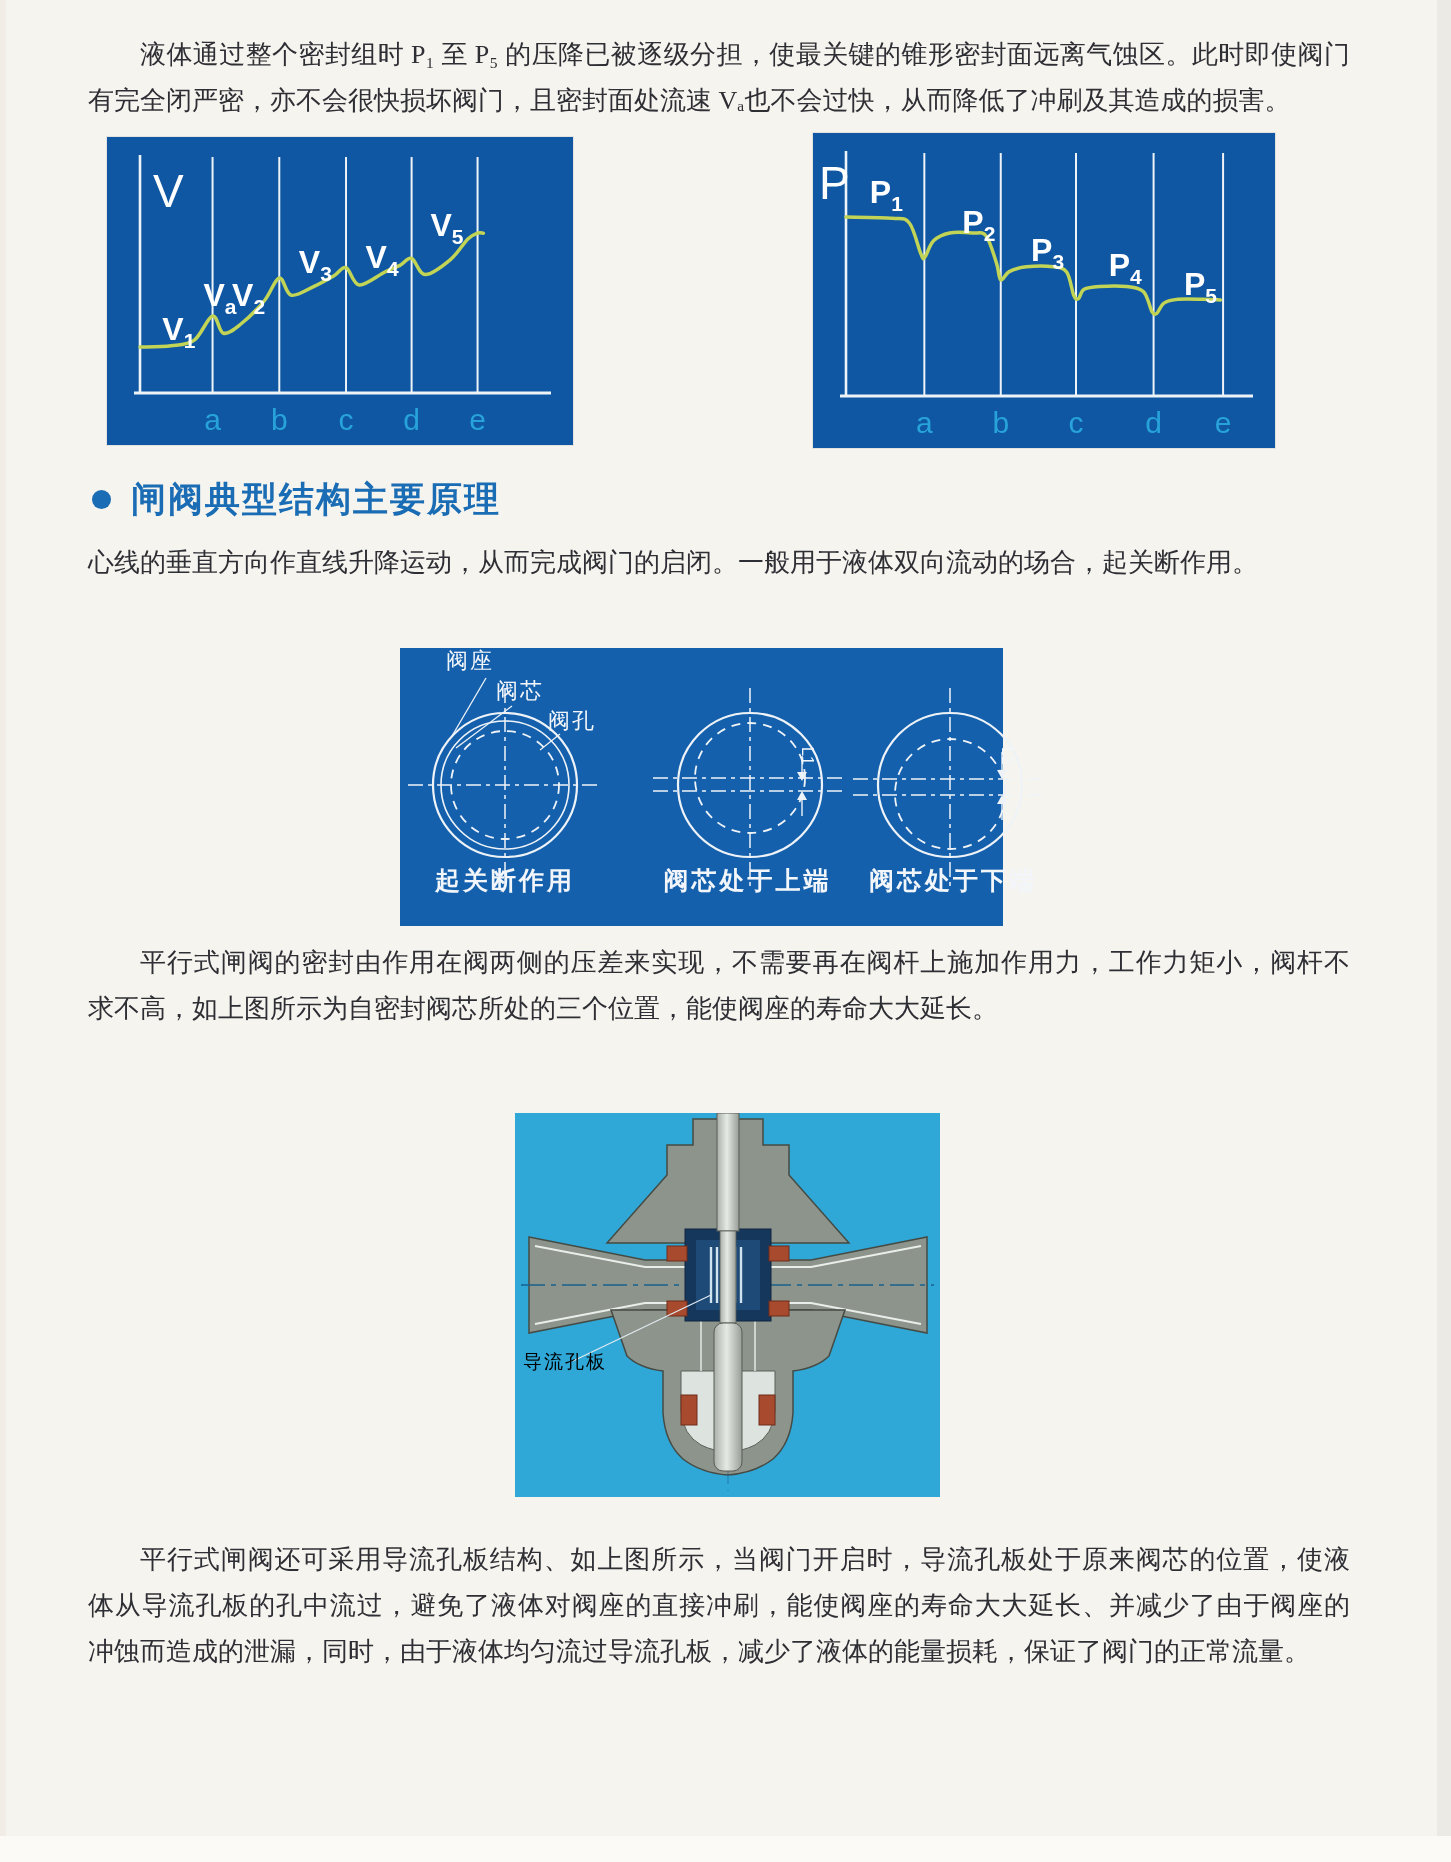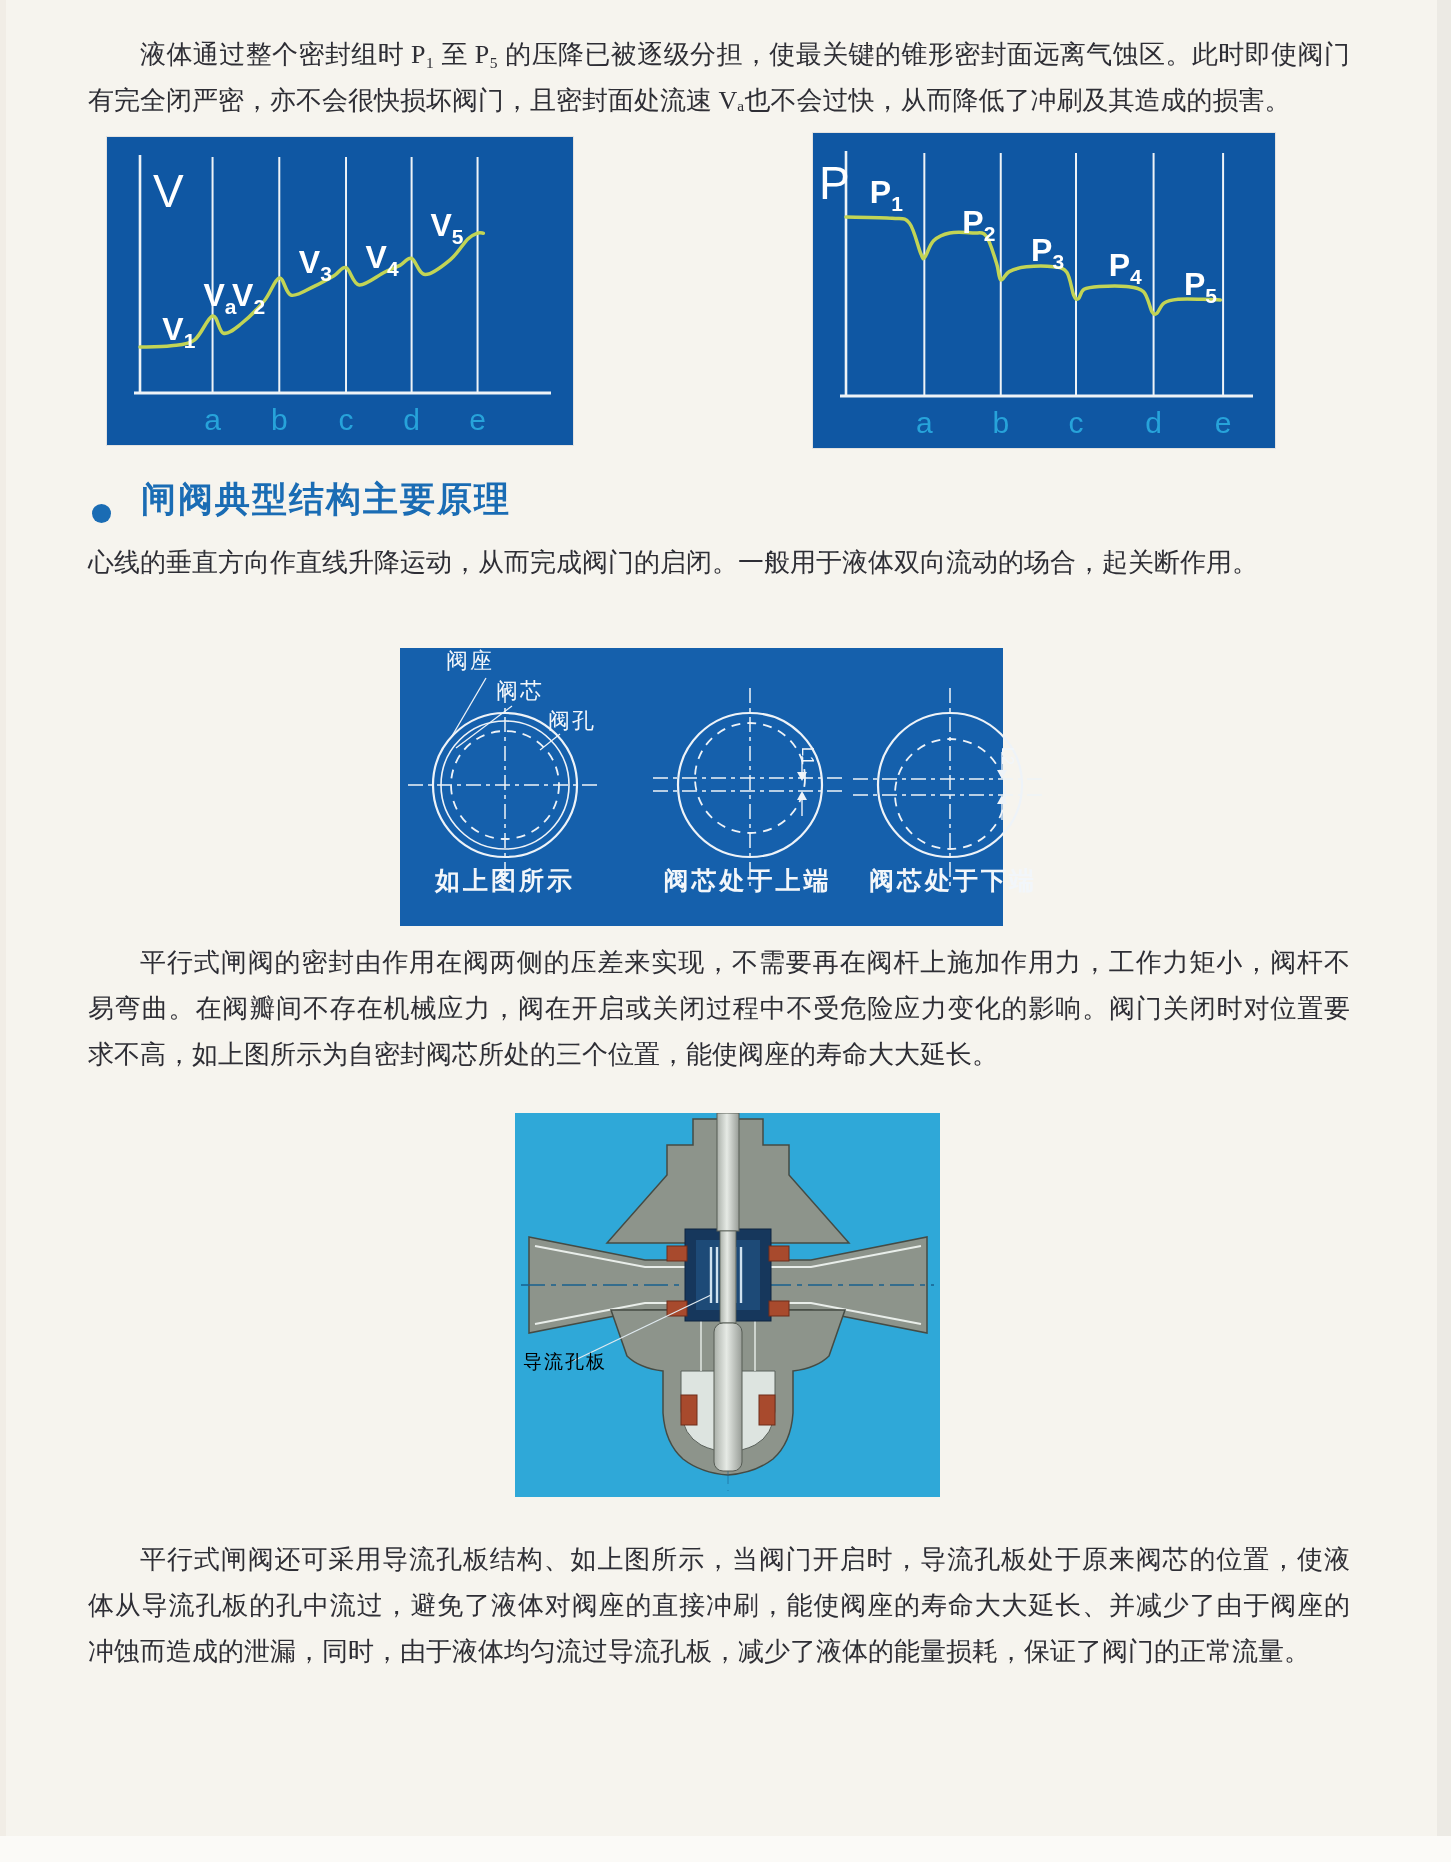--- a/index.html
+++ b/index.html
@@ -8,21 +8,21 @@
   .page{position:absolute;inset:0;}
   .edge-right{position:absolute;right:0;top:0;width:14px;height:100%;background:#eceae4;}
   .edge-left{position:absolute;left:0;top:0;width:6px;height:100%;background:#f1ede6;}
   .edge-bottom{position:absolute;left:0;bottom:0;width:100%;height:26px;background:#fbfaf7;}
 
   .para{position:absolute;left:88px;width:1262px;font-size:26px;}
   .para .line{line-height:46px;white-space:nowrap;}
   .para .line.indent{text-indent:52px;}
   .para .line.jfull{white-space:normal;text-align:justify;text-align-last:justify;height:46px;overflow:hidden;}
 
-  .heading{position:absolute;left:92px;top:476px;display:flex;align-items:flex-end;gap:30px;}
+  .heading{position:absolute;left:92px;top:476px;display:flex;align-items:center;gap:20px;}
   .heading .bullet{width:19px;height:19px;border-radius:50%;background:#1a6cb4;display:inline-block;}
   .heading .htext{font-family:"Liberation Sans",sans-serif;font-weight:bold;font-size:35px;
                   color:#1a6cb4;letter-spacing:2px;}
 
   .chart{position:absolute;box-shadow:0 0 0 1px rgba(120,130,150,.15);}
   .chart svg{display:block;}
 
   .diagram{position:absolute;left:400px;top:648px;width:603px;height:278px;background:#1560ac;}
   .diagram svg{position:absolute;left:0;top:0;}
   .co{position:absolute;color:#f2f6fa;font:22px/1 "Liberation Sans",sans-serif;letter-spacing:2px;}
@@ -140,28 +140,27 @@
         <polygon points="397,152 407,152 402,143"></polygon>
         <polygon points="597,122 607,122 602,131"></polygon>
         <polygon points="597,156 607,156 602,147"></polygon>
       </g>
     </svg>
     <div class="co" style="left:46px;top:2px">阀座</div>
     <div class="co" style="left:96px;top:32px">阀芯</div>
     <div class="co" style="left:148px;top:62px">阀孔</div>
     <div class="dim" style="left:398px;top:100px">L1</div>
     <div class="dim" style="left:598px;top:100px">L2</div>
-    <div class="cap" style="left:25px;width:160px">如上图所示</div>
+    <div class="cap" style="left:25px;width:160px">起关断作用</div>
     <div class="cap" style="left:250px;width:195px">阀芯处于上端</div>
     <div class="cap" style="left:448px;width:210px">阀芯处于下端</div>
   </div>
 
   <div class="para" style="top:940px">
       <div class="line indent jfull">平行式闸阀的密封由作用在阀两侧的压差来实现，不需要再在阀杆上施加作用力，工作力矩小，阀杆不</div>
-      <div class="line jfull">易弯曲。在阀瓣间不存在机械应力，阀在开启或关闭过程中不受危险应力变化的影响。阀门关闭时对位置要</div>
       <div class="line">求不高，如上图所示为自密封阀芯所处的三个位置，能使阀座的寿命大大延长。</div>
     </div>
 
   <div class="figure">
     <svg width="425" height="384" viewBox="0 0 425 384">
       <defs>
         <linearGradient id="stemGrad" x1="0" y1="0" x2="1" y2="0">
           <stop offset="0" stop-color="#aab0a9"></stop>
           <stop offset="0.45" stop-color="#e6eae5"></stop>
           <stop offset="1" stop-color="#989d97"></stop>

